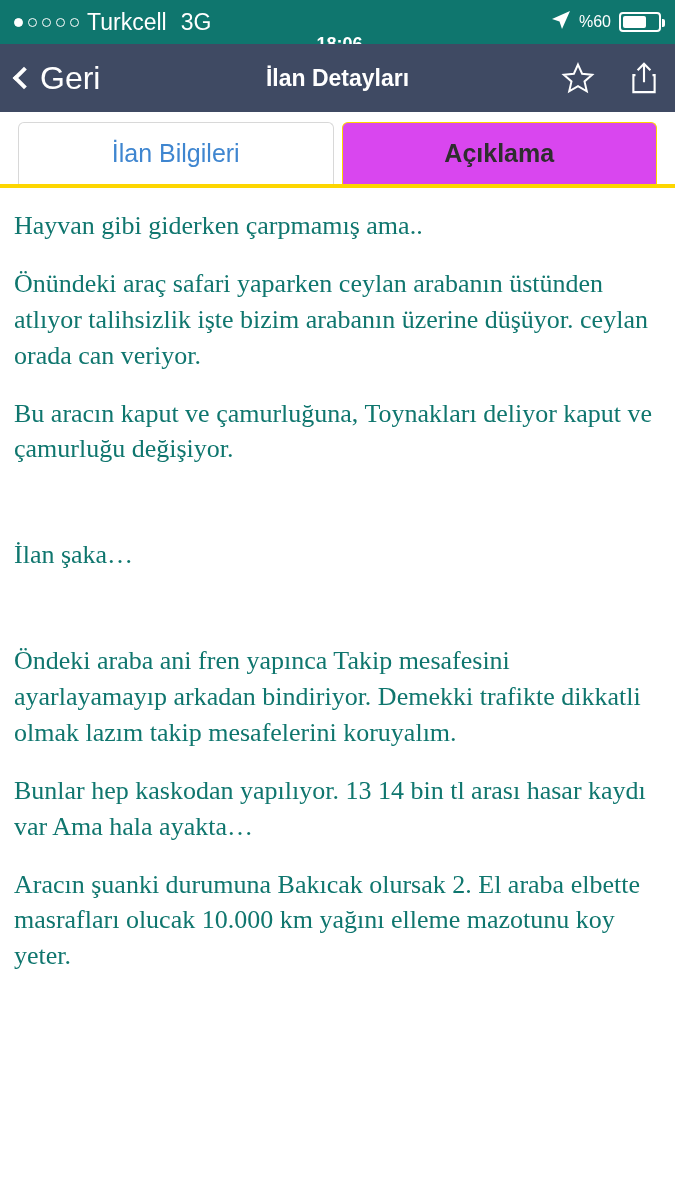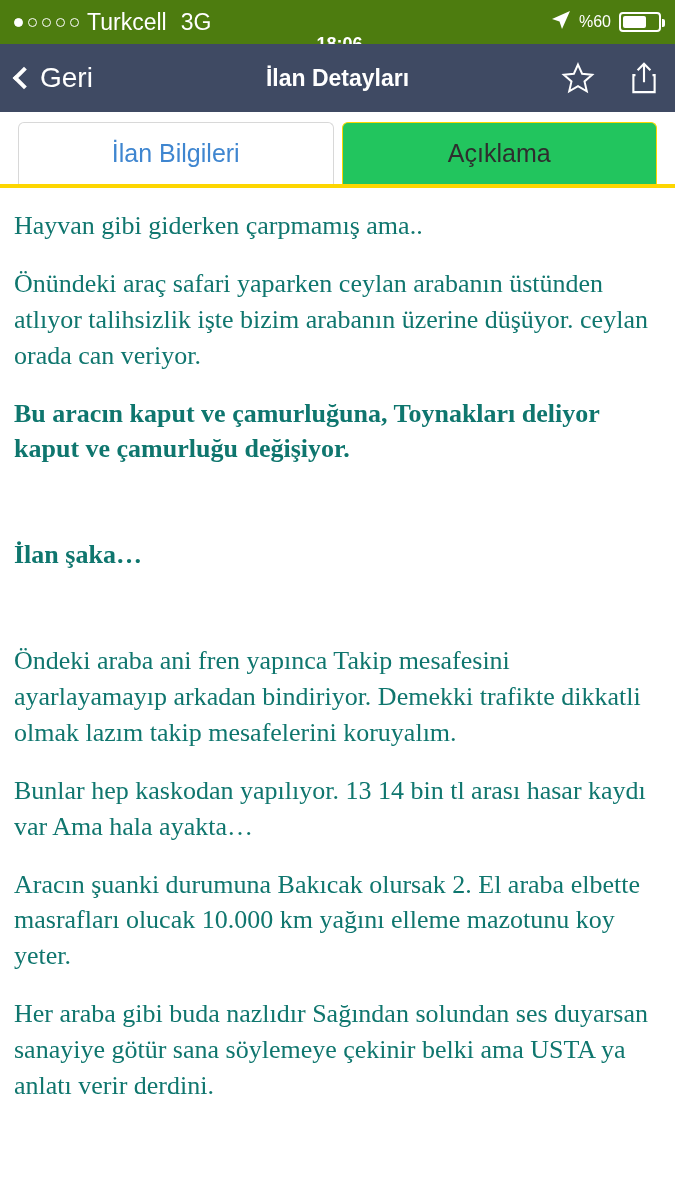--- a/index.html
+++ b/index.html
@@ -7,21 +7,21 @@
     width: 675px;
     height: 1200px;
     overflow: hidden;
     background: #ffffff;
     font-family: "Liberation Sans", sans-serif;
   }
 
   
   .status-bar {
     height: 44px;
-    background: #4d7c0f;
+    background: #0f766e;
     color: #ffffff;
     display: flex;
     align-items: center;
     padding: 7px 14px;
     font-size: 23px;
     position: relative;
   }
   .status-left {
     display: flex;
     align-items: center;
@@ -96,21 +96,21 @@
     gap: 6px;
     cursor: pointer;
   }
   .chev-left {
     width: 16px; height: 16px;
     border-left: 4px solid #ffffff;
     border-bottom: 4px solid #ffffff;
     transform: rotate(45deg);
     margin-right: 2px;
   }
-  .back-label { font-size: 28px; }
+  .back-label { font-size: 32px; }
   .nav-title {
     position: absolute;
     left: 0; right: 0;
     text-align: center;
     font-size: 23px;
     font-weight: bold;
     pointer-events: none;
   }
   .nav-right {
     margin-left: auto;
@@ -141,43 +141,43 @@
     border-radius: 6px 6px 0 0;
   }
   .tab-inactive {
     background: #ffffff;
     color: #3f86d0;
     border: 1px solid #d8d8d8;
     border-bottom: none;
     margin-right: 8px;
   }
   .tab-active {
-    background: #22c55e;
+    background: #d946ef;
     color: #2e2e2e;
-    font-weight: normal;
+    font-weight: bold;
     border: 1px solid #fdd600;
     border-bottom: none;
   }
   .tab-underline {
     height: 4px;
     background: #fdd600;
     width: 100%;
   }
 
   
   .content {
     padding: 20px 14px 0 14px;
     font-family: "Liberation Serif", serif;
     font-size: 26px;
     line-height: 1.38;
     color: #0f766e;
     overflow: hidden;
   }
   .para { margin-bottom: 22px; }
-  .para.spacer-xl { margin-bottom: 70px; font-weight: bold; }
+  .para.spacer-xl { margin-bottom: 70px; }
 </style>
 </head>
 <body>
 
 <div class="status-bar">
   <div class="status-left">
     <span class="signal-dots">
       <span class="dot filled"></span>
       <span class="dot"></span>
       <span class="dot"></span>
@@ -234,14 +234,13 @@
 <div class="tab-underline"></div>
 
 <div class="content">
   <p class="para">Hayvan gibi giderken çarpmamış ama..</p>
   <p class="para">Önündeki araç safari yaparken ceylan arabanın üstünden atlıyor talihsizlik işte bizim arabanın üzerine düşüyor. ceylan orada can veriyor.</p>
   <p class="para spacer-xl">Bu aracın kaput ve çamurluğuna, Toynakları deliyor kaput ve çamurluğu değişiyor.</p>
   <p class="para spacer-xl">İlan şaka…</p>
   <p class="para">Öndeki araba ani fren yapınca Takip mesafesini ayarlayamayıp arkadan bindiriyor. Demekki trafikte dikkatli olmak lazım takip mesafelerini koruyalım.</p>
   <p class="para">Bunlar hep kaskodan yapılıyor. 13 14 bin tl arası hasar kaydı var Ama hala ayakta…</p>
   <p class="para">Aracın şuanki durumuna Bakıcak olursak 2. El araba elbette masrafları olucak 10.000 km yağını elleme mazotunu koy yeter.</p>
-  <p class="para">Her araba gibi buda nazlıdır Sağından solundan ses duyarsan sanayiye götür sana söylemeye çekinir belki ama USTA ya anlatı verir derdini.</p>
 </div>
 
 </body></html>

